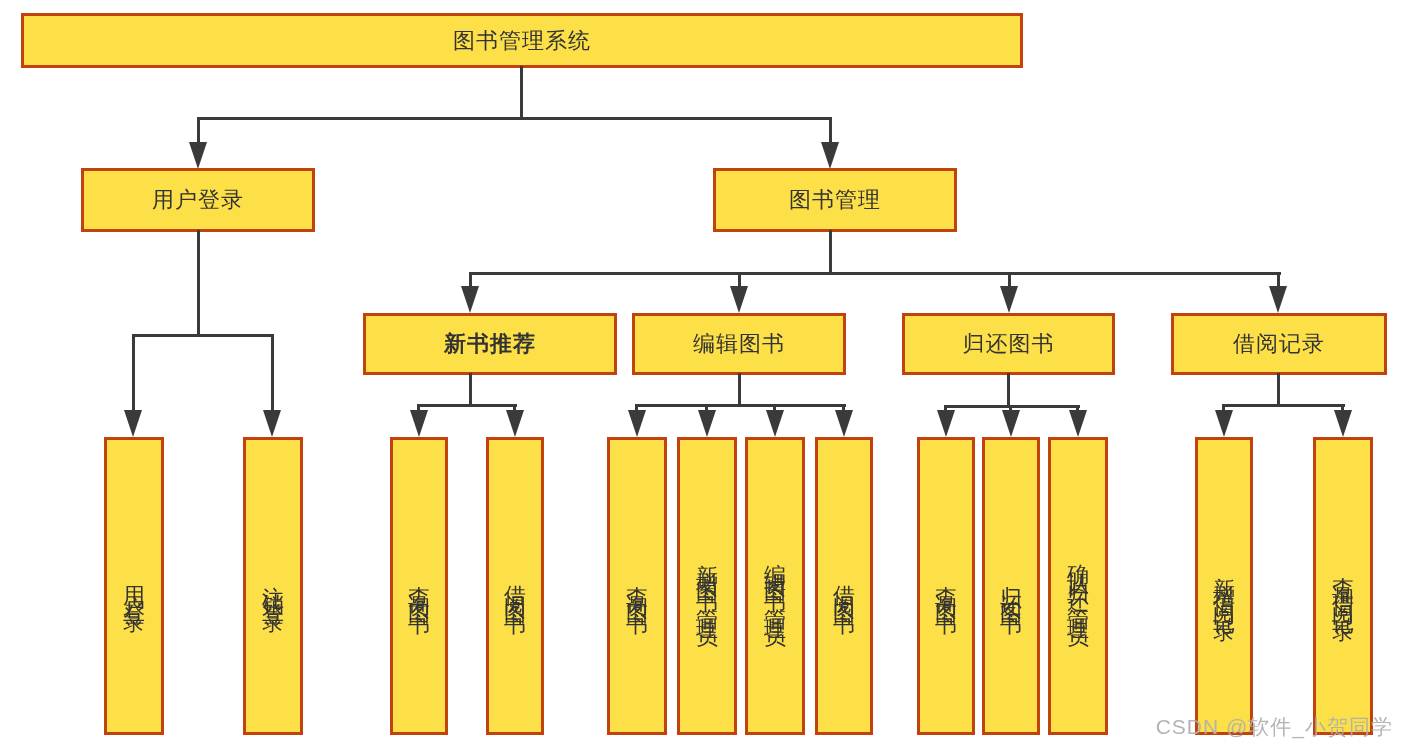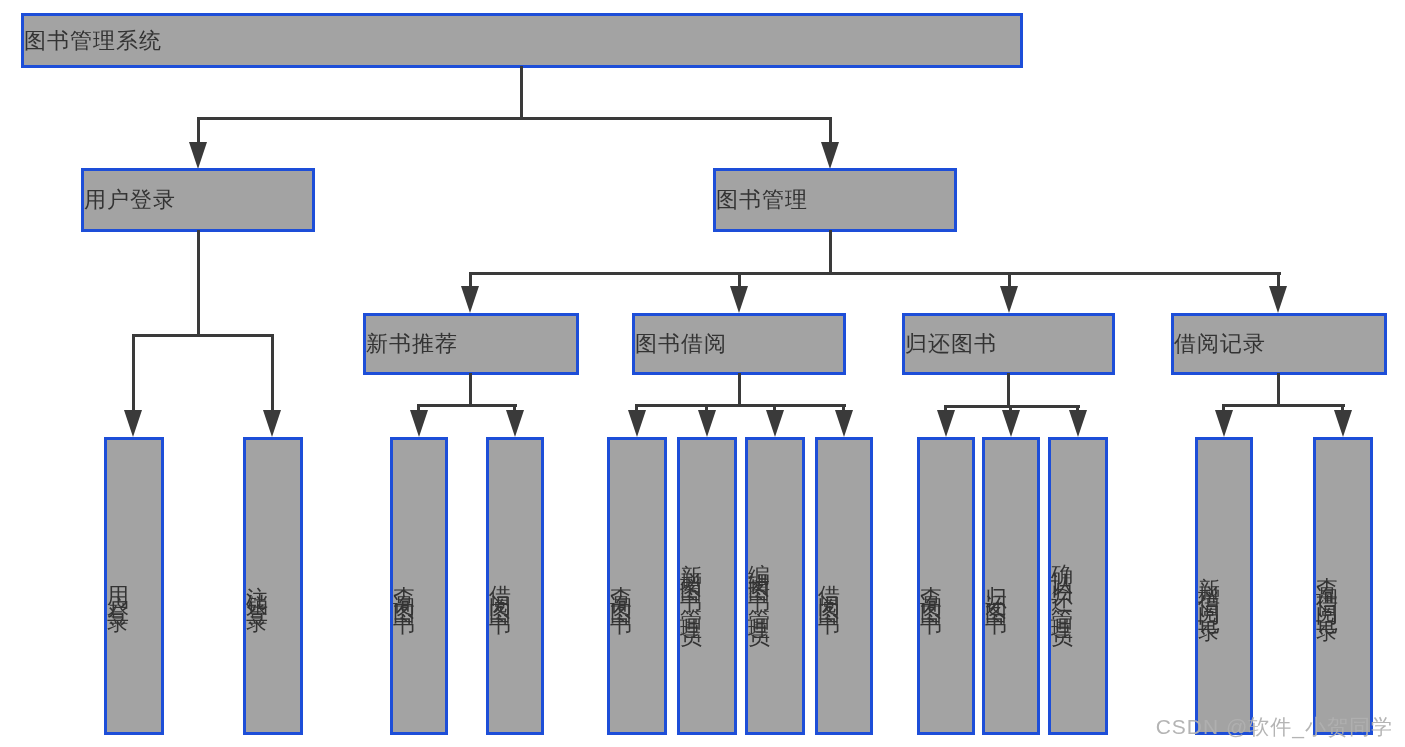--- a/index.html
+++ b/index.html
@@ -9,24 +9,25 @@
   .canvas {
     position: relative;
     width: 1405px;
     height: 747px;
     background: #ffffff;
     overflow: hidden;
   }
 
   .box {
     position: absolute;
-    border: 3px solid #1d4ed8;
-    background: #a3a3a3;
+    border: 3px solid #c2410c;
+    background: #fde047;
     display: flex;
     align-items: center;
+    justify-content: center;
     color: #333333;
   }
   .hlabel {
     font-size: 22px;
     letter-spacing: 1px;
     white-space: nowrap;
   }
   .vlabel {
     writing-mode: vertical-rl;
     text-orientation: mixed;
@@ -97,25 +98,25 @@
   <div class="hline" style="left:469px; top:272px; width:812px;"></div>
   <div class="stem" style="left:469px;  top:272px; height:17px;"></div>
   <div class="arrow" style="left:461px;  top:286px;"></div>
   <div class="stem" style="left:738px;  top:272px; height:17px;"></div>
   <div class="arrow" style="left:730px;  top:286px;"></div>
   <div class="stem" style="left:1008px; top:272px; height:17px;"></div>
   <div class="arrow" style="left:1000px; top:286px;"></div>
   <div class="stem" style="left:1277px; top:272px; height:17px;"></div>
   <div class="arrow" style="left:1269px; top:286px;"></div>
 
-  <div class="box" style="left:363px; top:313px; width:216px; height:62px;">
+  <div class="box" style="left:363px; top:313px; width:254px; height:62px;font-weight:bold;">
     <span class="hlabel">新书推荐</span>
   </div>
   <div class="box" style="left:632px; top:313px; width:214px; height:62px;">
-    <span class="hlabel">图书借阅</span>
+    <span class="hlabel">编辑图书</span>
   </div>
   <div class="box" style="left:902px; top:313px; width:213px; height:62px;">
     <span class="hlabel">归还图书</span>
   </div>
   <div class="box" style="left:1171px; top:313px; width:216px; height:62px;">
     <span class="hlabel">借阅记录</span>
   </div>
 
   <div class="vline" style="left:469px; top:373px; height:34px;"></div>
   <div class="hline" style="left:417px; top:404px; width:100px;"></div>

